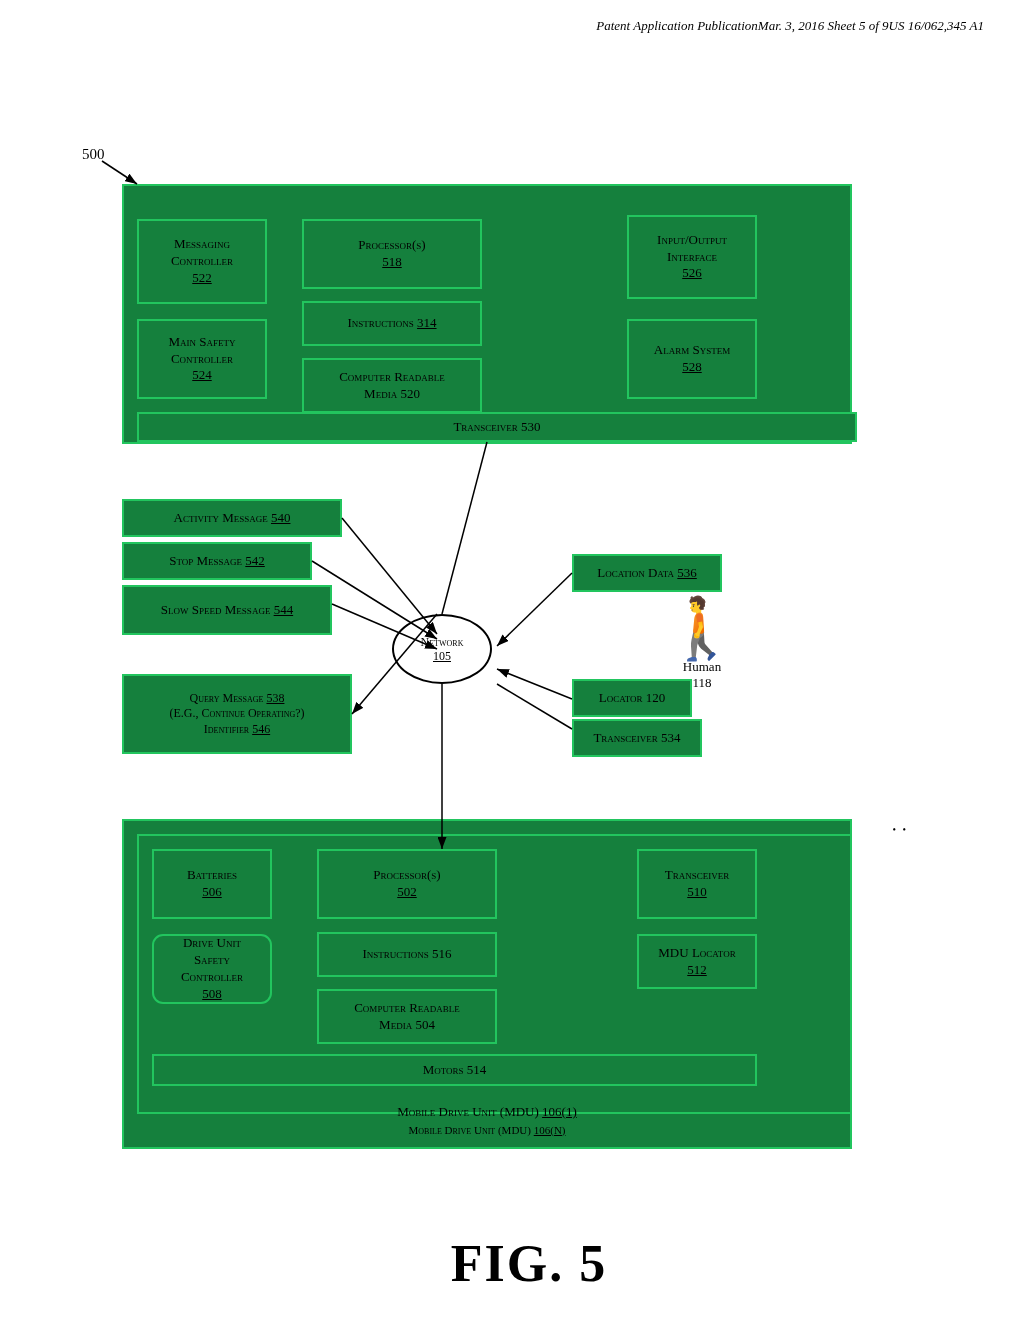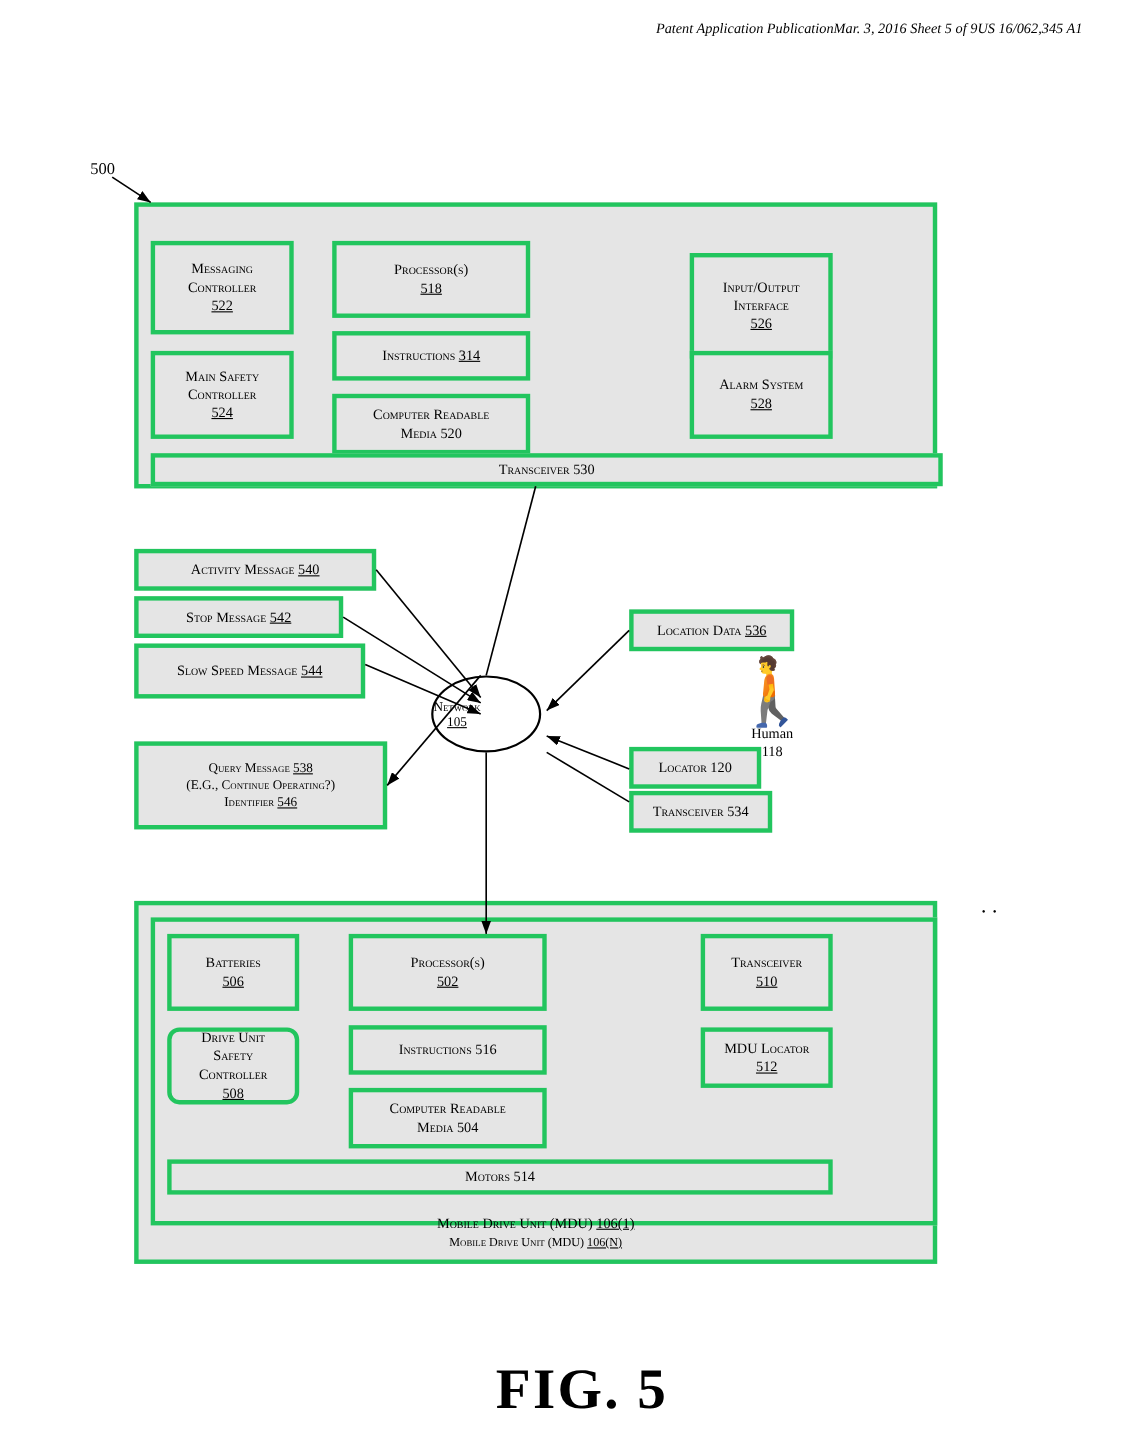--- a/index.html
+++ b/index.html
@@ -45,22 +45,22 @@
     .label-500 {
       position: absolute;
       left: 0px;
       top: 82px;
       font-size: 15px;
     }
 
     
     .box {
       position: absolute;
-      border: 4px solid #22c55e;
-      background: #e5e5e5;
+      border: 2px solid #22c55e;
+      background: #15803d;
     }
 
     
     .box-label {
       font-size: 13px;
       text-align: center;
       font-variant: small-caps;
       line-height: 1.3;
     }
     .box-label u { text-decoration: underline; }
@@ -109,23 +109,23 @@
       height: 45px;
     }
     .box-crm-top {
       left: 220px;
       top: 294px;
       width: 180px;
       height: 55px;
     }
     .box-io-interface {
       left: 545px;
-      top: 166px;
+      top: 151px;
       width: 130px;
-      height: 96px;
+      height: 84px;
     }
     .box-alarm {
       left: 545px;
       top: 255px;
       width: 130px;
       height: 80px;
     }
     .box-transceiver-top {
       left: 55px;
       top: 348px;
@@ -164,21 +164,21 @@
       position: absolute;
       left: 310px;
       top: 550px;
       width: 100px;
       height: 70px;
       border: 2px solid #000;
       border-radius: 50%;
       background: #fff;
       display: flex;
       flex-direction: column;
-      align-items: flex-start;
+      align-items: center;
       justify-content: center;
     }
     .network-label {
       font-size: 12px;
       font-variant: small-caps;
       text-align: center;
       line-height: 1.2;
     }
     .network-label u { text-decoration: underline; }
 

